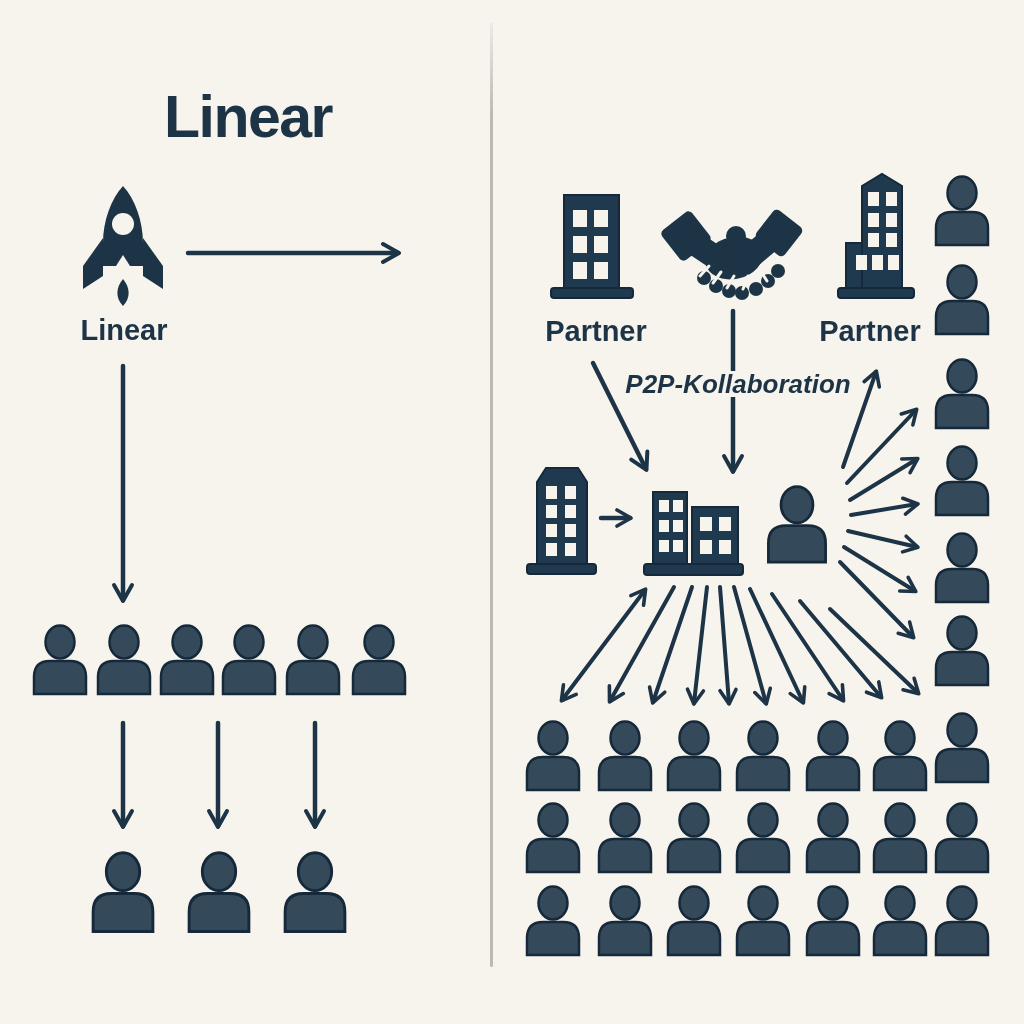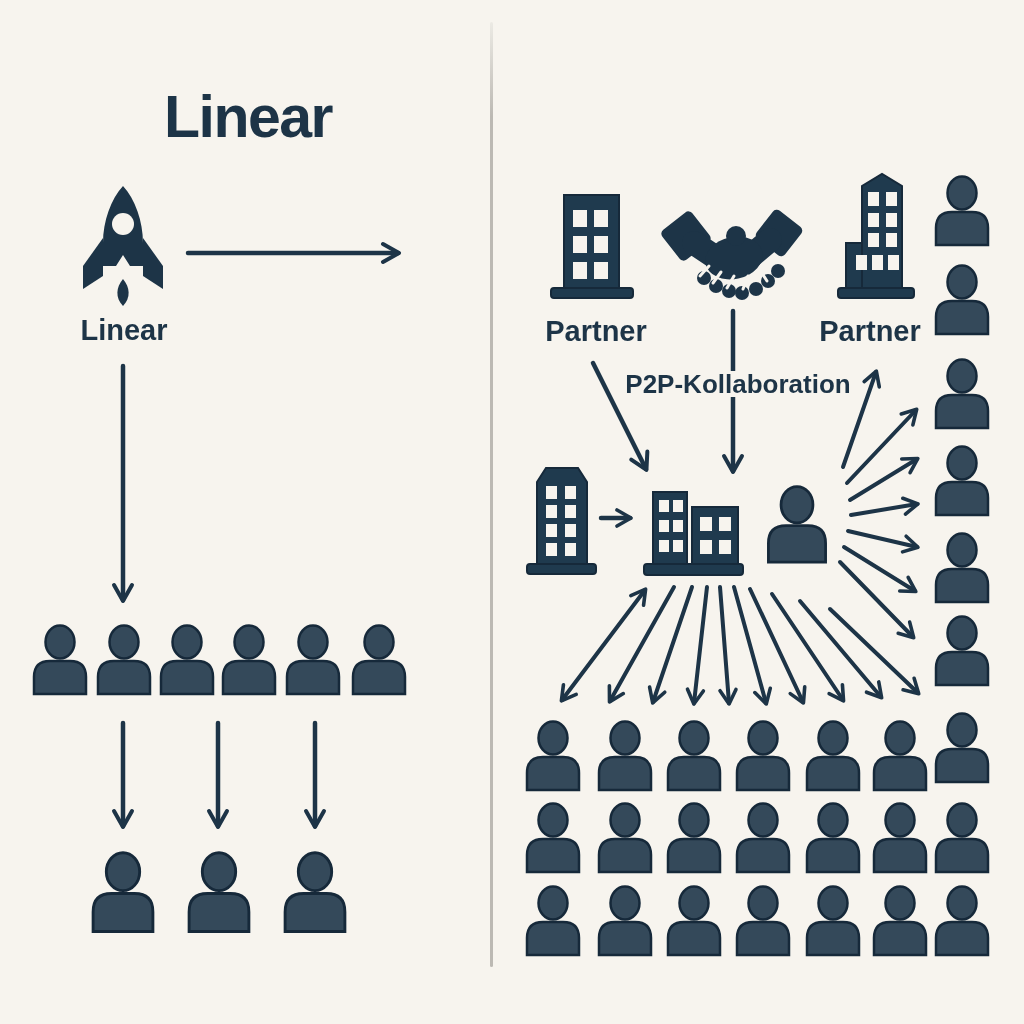--- a/index.html
+++ b/index.html
@@ -29,21 +29,21 @@
   .left-title{left:232px;top:72px;}
   .right-title{left:738px;top:72px;}
   .label{
     position:absolute;transform:translateX(-50%);
     font-size:29px;font-weight:bold;color:var(--ink);
     white-space:nowrap;line-height:1;
   }
   .startup-label{left:124px;top:316px;}
   .partner-left-label{left:596px;top:317px;}
   .partner-right-label{left:870px;top:317px;}
-  .collab-label{left:738px;top:371px;font-size:26px;background:var(--bg);padding:0 8px;}
+  .collab-label{left:738px;top:371px;font-size:26px;background:var(--bg);padding:0 8px;font-style:italic;}
   .arrow{stroke:var(--ink);stroke-width:4.5;stroke-linecap:round;fill:none;}
   .fan{stroke:var(--ink);stroke-width:4;stroke-linecap:round;fill:none;}
   .bld{fill:var(--building);stroke:var(--ink-deep);stroke-width:2;}
   .win{fill:var(--bg);stroke:none;}
   .base{fill:var(--building);stroke:var(--ink-deep);stroke-width:2;}
   #person ellipse,#person path{fill:var(--person);stroke:var(--ink-deep);stroke-width:2.5;}
   .hs{fill:var(--ink);stroke:none;}
   .hs-slit{stroke:var(--bg);stroke-width:3;stroke-linecap:round;fill:none;}
   .rocket{fill:var(--ink);stroke:none;}
 </style>

